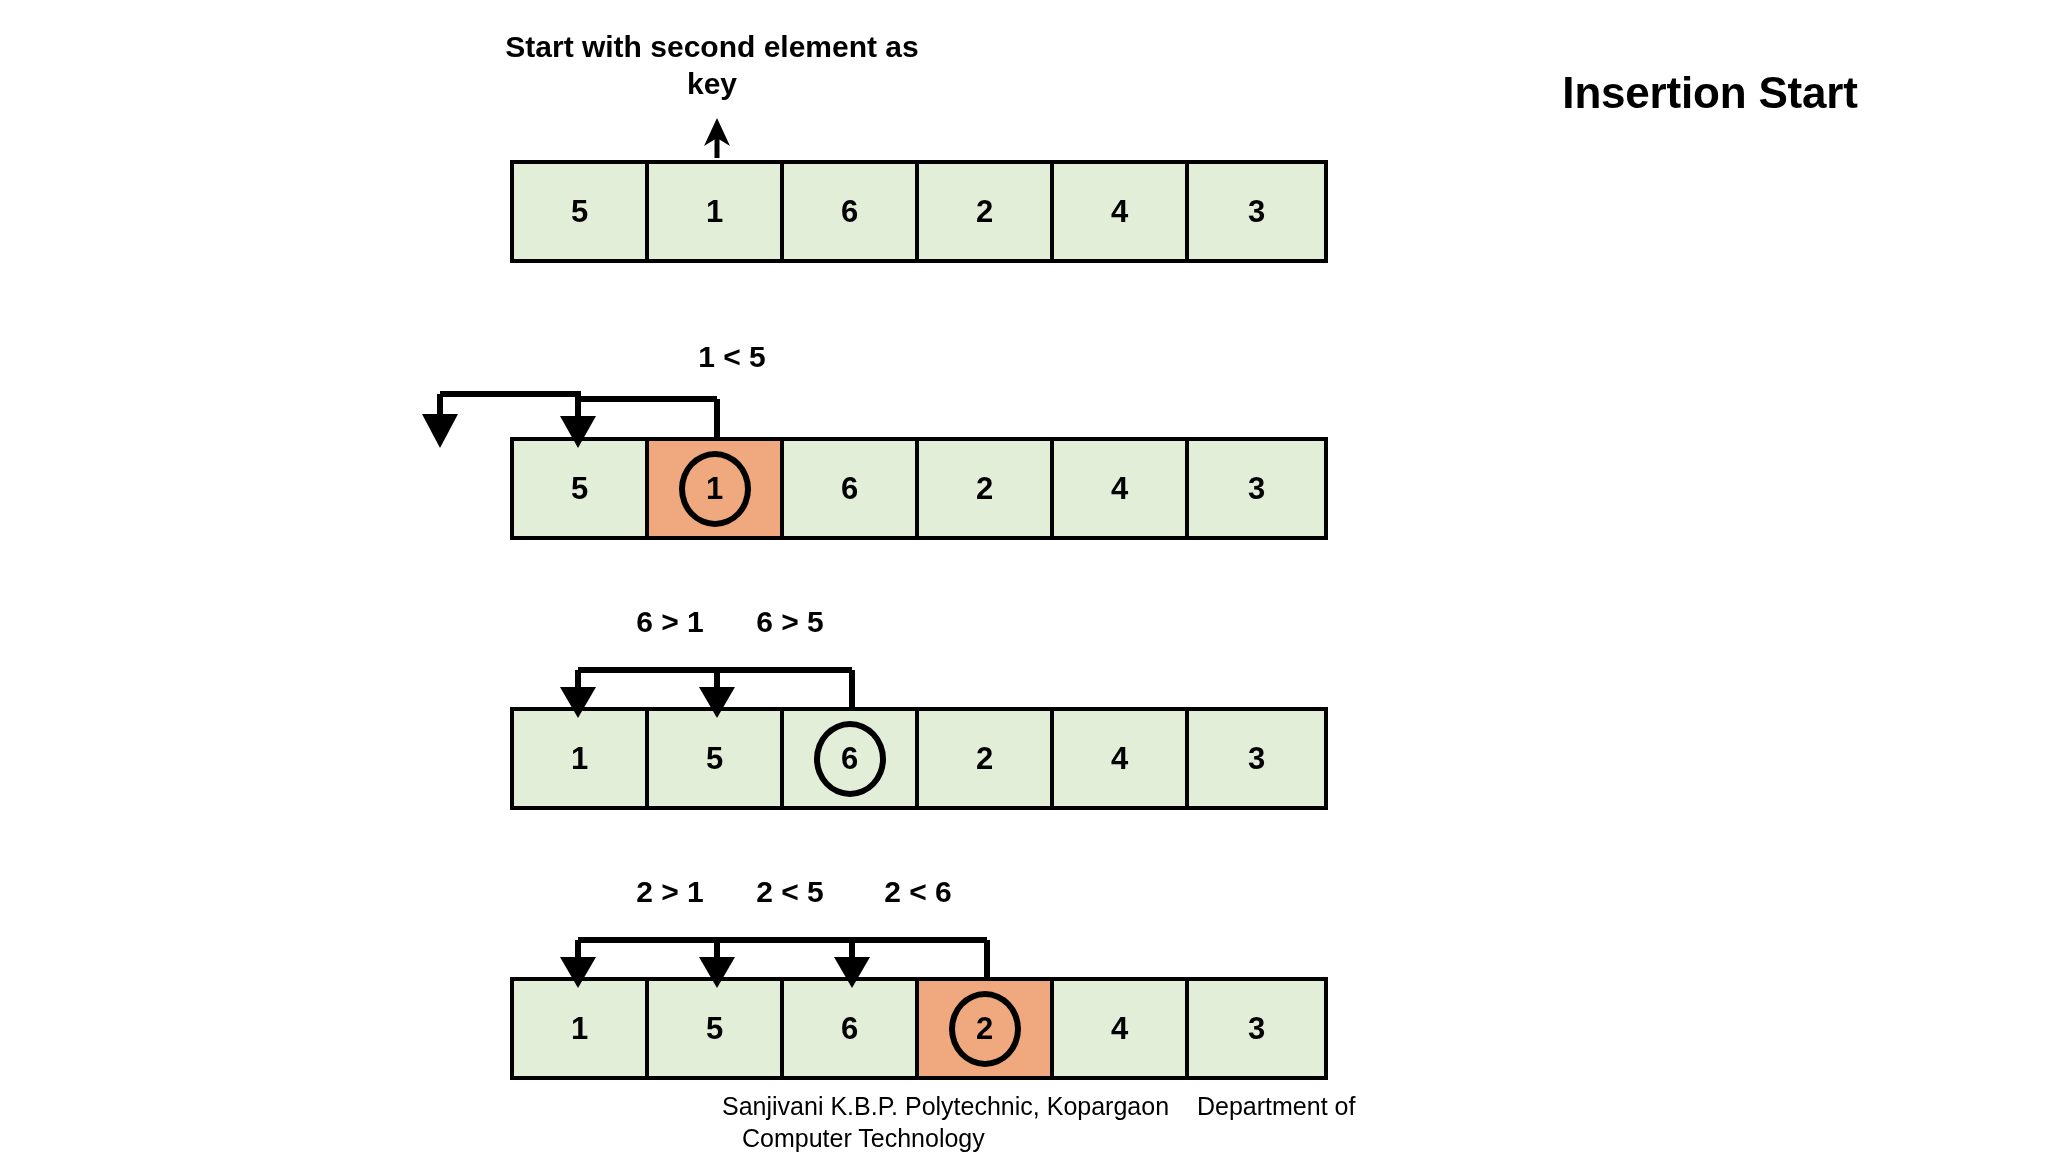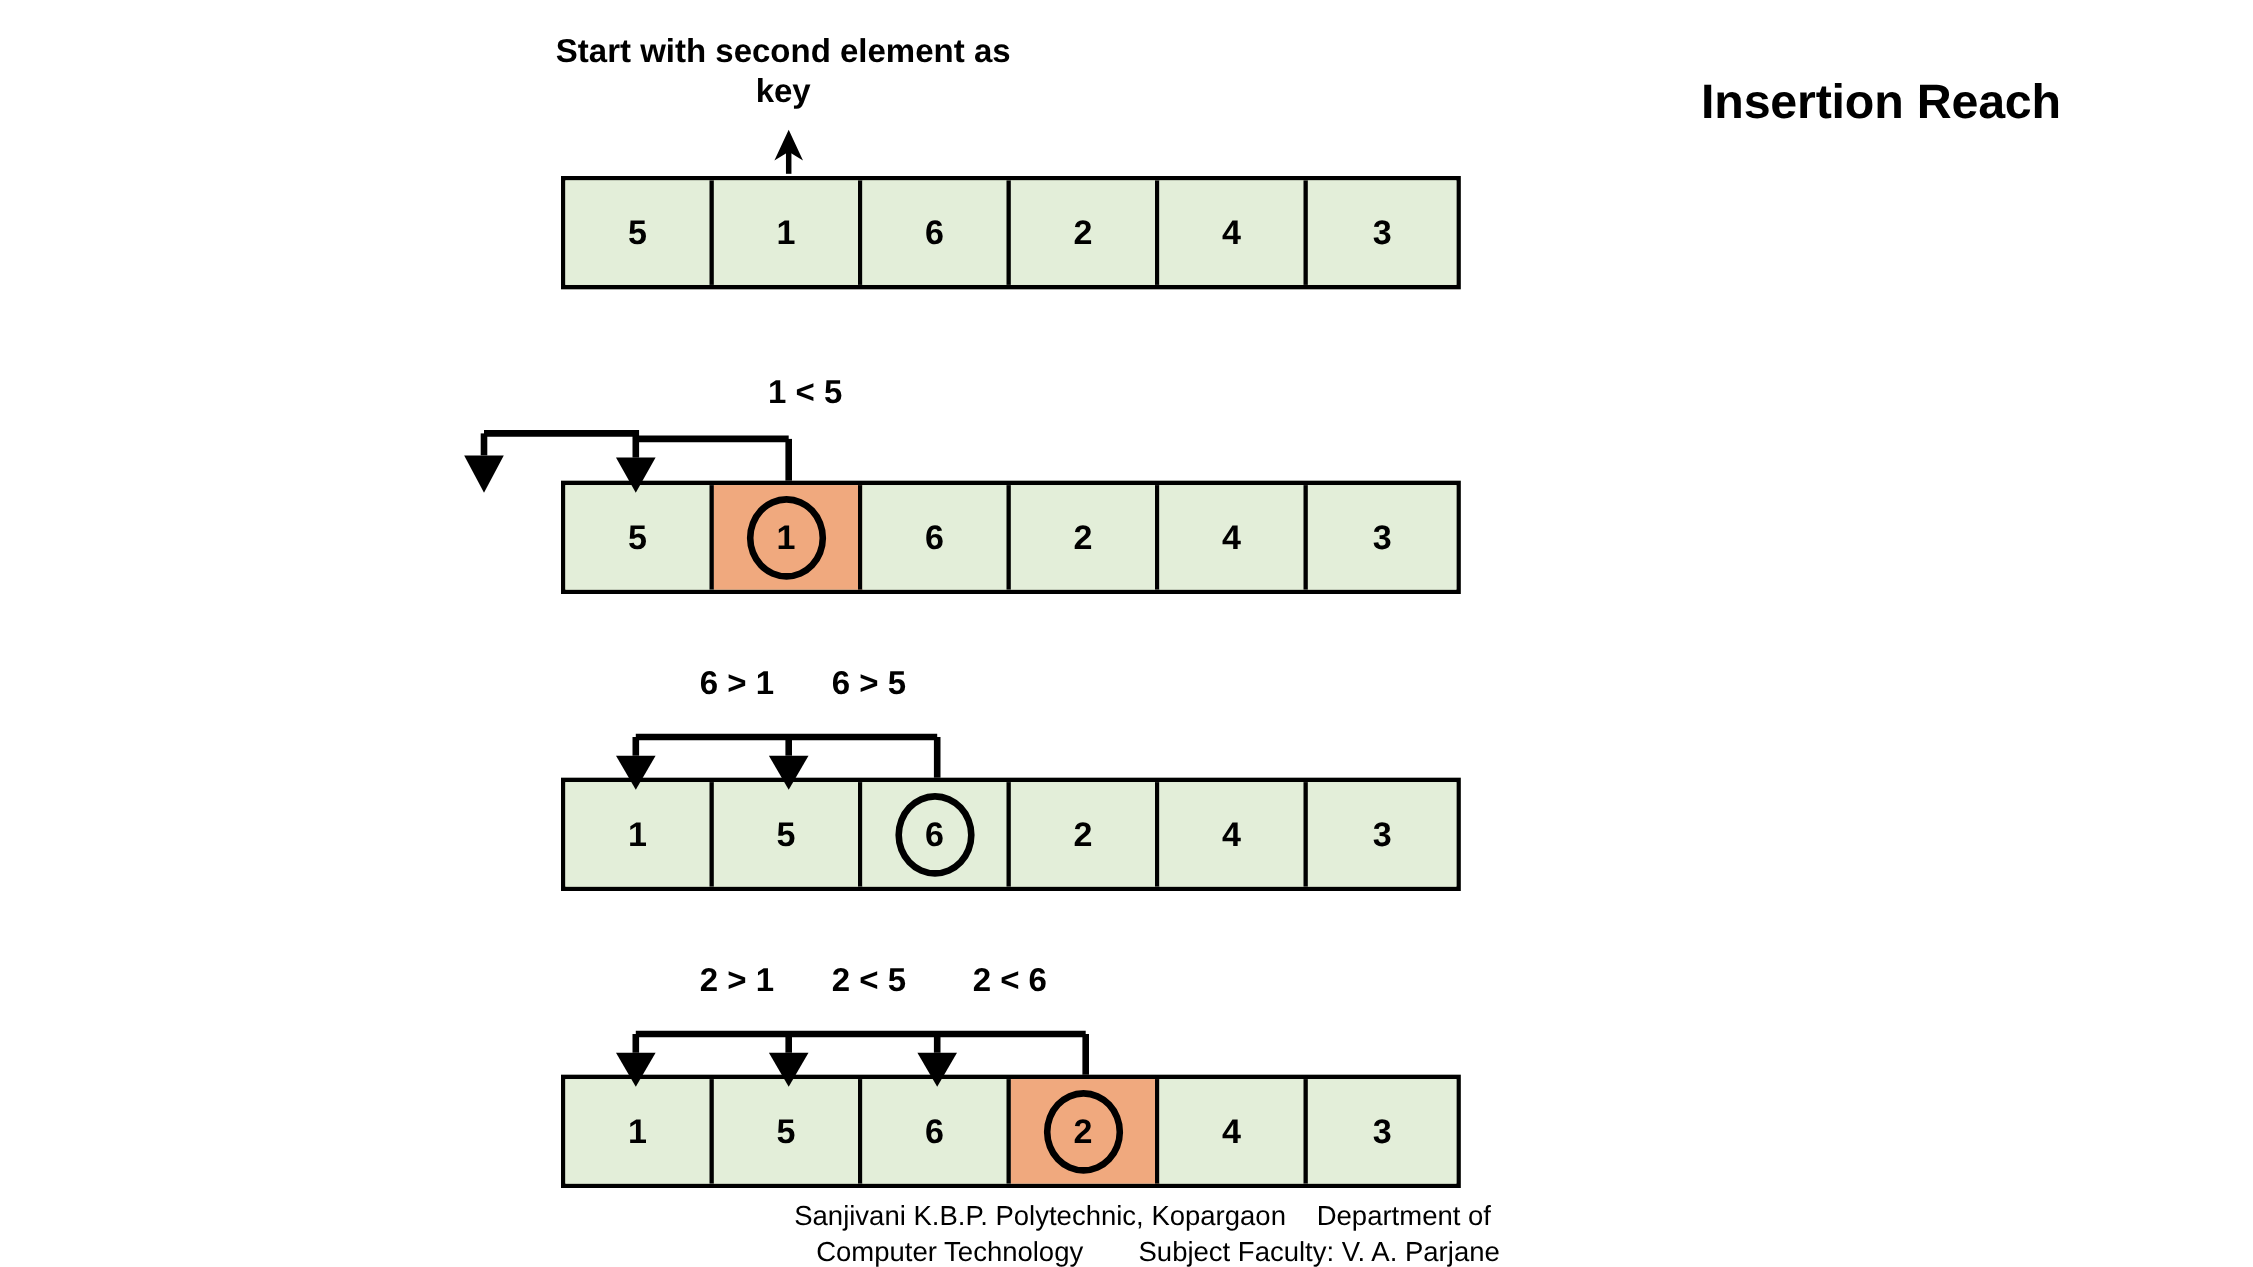--- a/index.html
+++ b/index.html
@@ -91,21 +91,21 @@
     color:#000000;
     font-size:25px;
     white-space:nowrap;
   }
 </style>
 </head>
 <body>
 
 <div id="stage">
 
-  <div class="title" style="left:1710px;top:68px;transform:translateX(-50%);">Insertion Reach</div>
+  <div class="title" style="left:1710px;top:68px;transform:translateX(-50%);">Insertion Start</div>
 
   <div class="note" style="left:712px;top:29px;width:420px;transform:translateX(-50%);">Start with second element as key</div>
 
   <div class="array" id="array-1" style="left:510px;top:160px;">
     <div class="cell">
         <span class="val">5</span>
       </div>
     <div class="cell">
         <span class="val">1</span>
       </div>
@@ -197,21 +197,20 @@
       </div>
     <div class="cell">
         <span class="val">3</span>
       </div>
   </div>
 
 
   <div class="footer" style="left:722px;top:1092px;">Sanjivani K.B.P. Polytechnic, Kopargaon</div>
   <div class="footer" style="left:1197px;top:1092px;">Department of</div>
   <div class="footer" style="left:742px;top:1124px;">Computer Technology</div>
-  <div class="footer" style="left:1035px;top:1124px;">Subject Faculty: V. A. Parjane</div>
 
   <svg id="arrows" viewBox="0 0 2048 1152">
     <defs>
       <marker id="ah-up" markerWidth="14" markerHeight="14" refX="6" refY="11" orient="auto-start-reverse" markerUnits="userSpaceOnUse">
         <path d="M0,11 L6,0 L12,11 L6,7.5 Z" fill="#000"></path>
       </marker>
       <marker id="ah-dn" markerWidth="26" markerHeight="26" refX="3" refY="11" orient="auto" markerUnits="userSpaceOnUse">
         <path d="M0,0 L22,0 L11,22 Z" fill="#000"></path>
       </marker>
     </defs>

